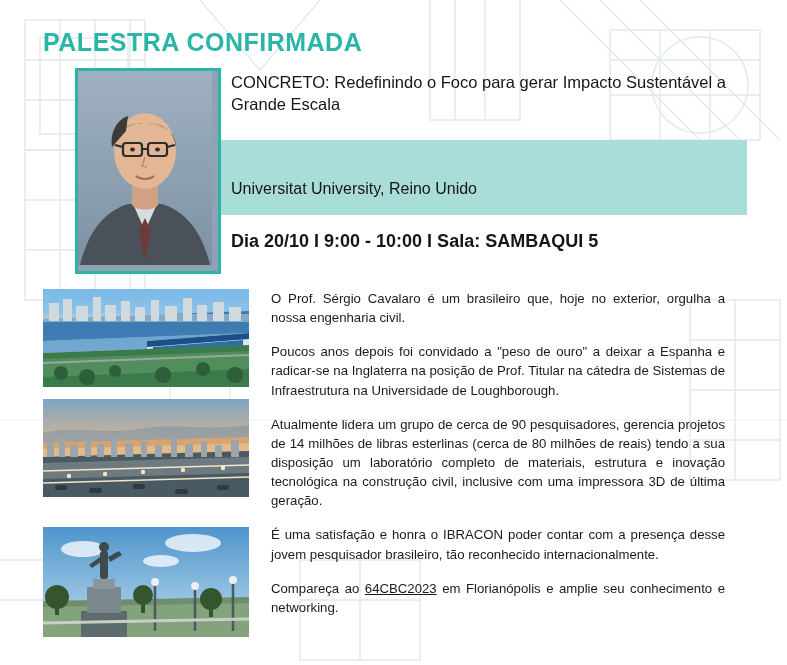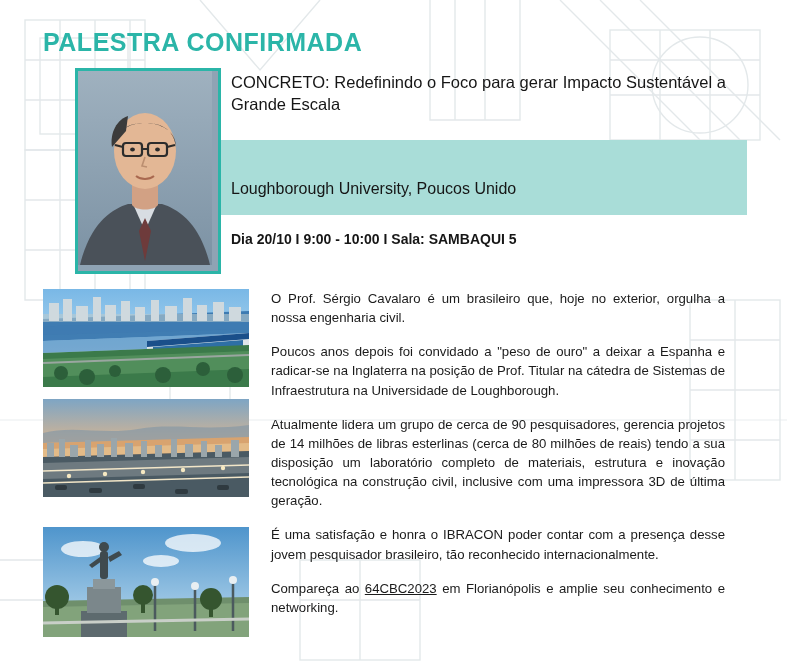--- a/index.html
+++ b/index.html
@@ -91,21 +91,21 @@
     position: absolute;
     left: 231px;
     top: 180px;
     font-size: 16px;
     color: #161616;
   }
   .session-line {
     position: absolute;
     left: 231px;
     top: 231px;
-    font-size: 14px;
+    font-size: 18px;
     font-weight: bold;
     color: #161616;
   }
 
   
   .photo {
     position: absolute;
     left: 43px;
     width: 206px;
     height: 98px;
@@ -199,21 +199,21 @@
 
       <ellipse cx="54.5" cy="78.5" rx="2.4" ry="2.1" fill="#2b2b2b"></ellipse>
       <ellipse cx="79.5" cy="78.5" rx="2.4" ry="2.1" fill="#2b2b2b"></ellipse>
 
       <path d="M67 86 L64 95 L69 96" stroke="#bb8e70" stroke-width="1.6" fill="none"></path>
       <path d="M58 105 C63 109 71 109 76 105" stroke="#a9684f" stroke-width="2" fill="none"></path>
     </svg>
   </div>
 
   <div class="talk-title">CONCRETO: Redefinindo o Foco para gerar Impacto Sustentável a Grande Escala</div>
-  <div class="speaker-affil">Loughborough University, Poucos Unido</div>
+  <div class="speaker-affil">Universitat University, Reino Unido</div>
   <div class="session-line">Dia 20/10  I  9:00 - 10:00  I  Sala: SAMBAQUI 5</div>
 
   <div class="photo photo-1">
     <svg width="206" height="98" viewBox="0 0 206 98" xmlns="http://www.w3.org/2000/svg">
       <defs>
         <linearGradient id="sky1" x1="0" y1="0" x2="0" y2="1">
           <stop offset="0%" stop-color="#79b8e6"></stop>
           <stop offset="100%" stop-color="#cfe6f4"></stop>
         </linearGradient>
       </defs>

